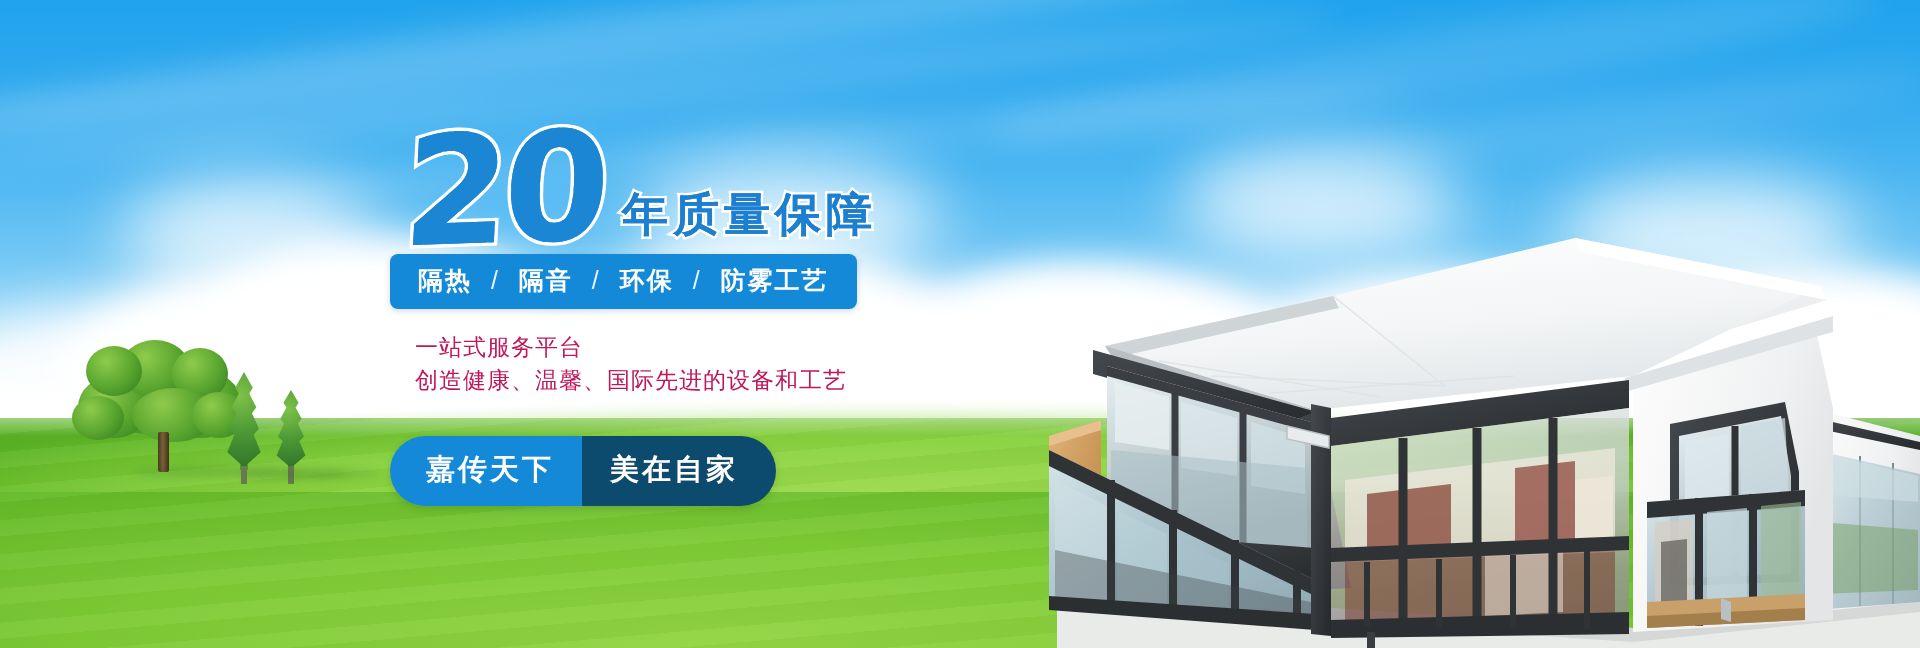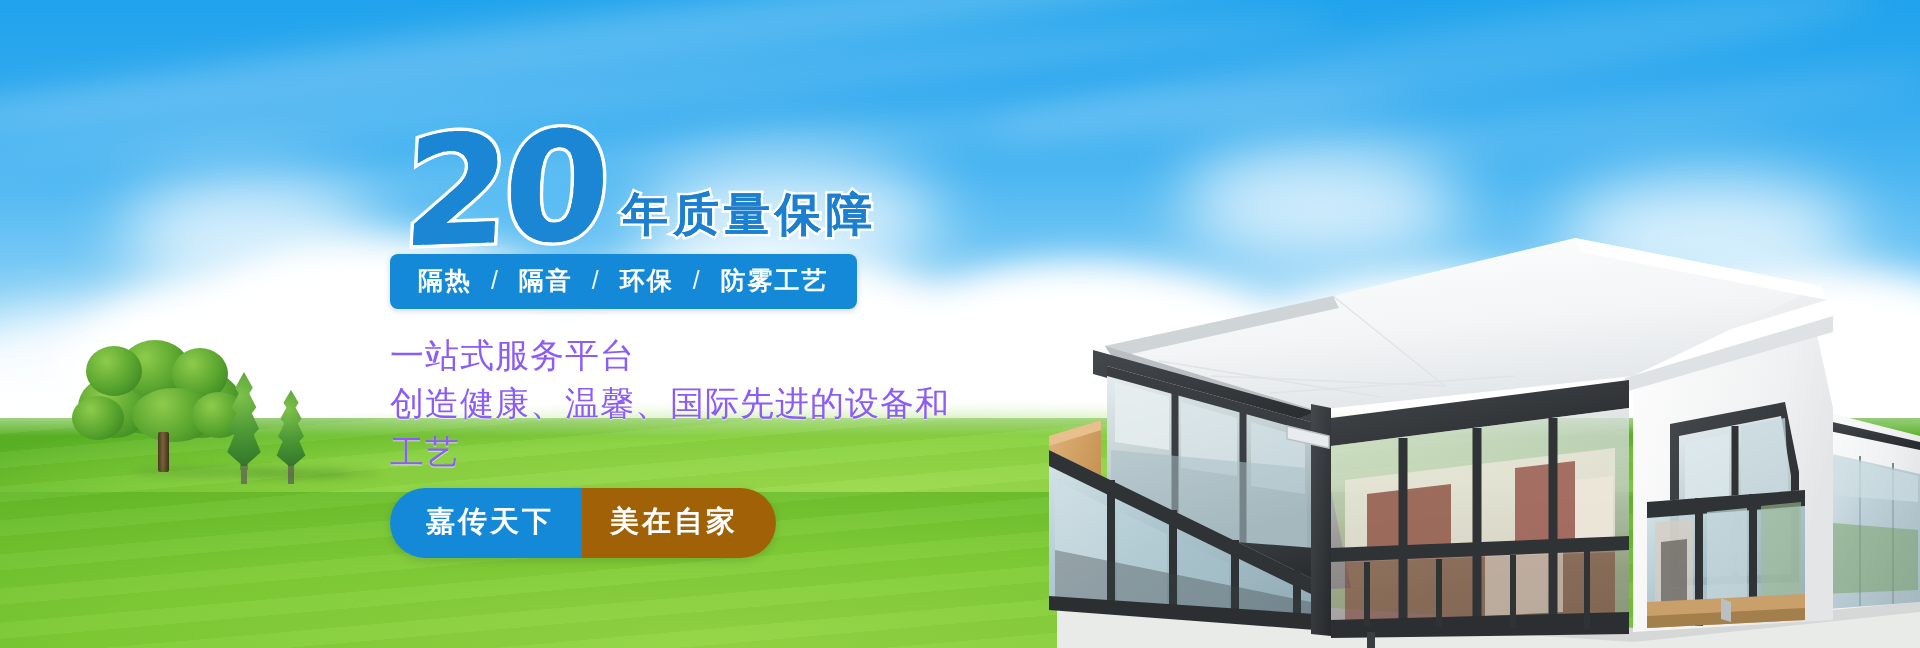--- a/index.html
+++ b/index.html
@@ -124,33 +124,33 @@
   .pill-feat{
     display:inline-block; margin-top:6px; padding:10px 26px 12px;
     background:#1489d8; border-radius:8px; color:#fff;
     font-size:25px; font-weight:700; letter-spacing:2px; white-space:nowrap;
     box-shadow:0 2px 6px rgba(0,60,120,.18);
   }
   .pill-feat span{ margin:0 2px; }
   .pill-feat .sep{ font-weight:400; opacity:.92; margin:0 8px; }
 
   .lines{ margin-top:22px; }
-  .lines p{ font-size:34px; line-height:1.42; color:#8b5cf6; letter-spacing:1px;
-            text-shadow:0 1px 0 rgba(255,255,255,.6); }
+  .lines p{ font-size:23px; line-height:1.42; color:#be185d; letter-spacing:1px;
+            text-shadow:0 1px 0 rgba(255,255,255,.6);margin-left:25px; }
 
   .cta{
-    display:inline-flex; margin-top:12px; border-radius:40px; overflow:hidden;
+    display:inline-flex; margin-top:40px; border-radius:40px; overflow:hidden;
     box-shadow:0 3px 9px rgba(0,0,0,.13);
   }
   .cta > div{
     font-size:29px; font-weight:700; color:#fff; letter-spacing:3px;
     padding:14px 28px 16px; white-space:nowrap;
   }
   .cta .a{ background:#1489d8; padding-left:36px; }
-  .cta .b{ background:#a16207; padding-right:38px; }
+  .cta .b{ background:#0c4a6e; padding-right:38px; }
 
   .horizonfade{
     position:absolute; left:0; bottom:212px; width:1920px; height:40px;
     background:linear-gradient(180deg, rgba(255,255,255,.9), rgba(255,255,255,0));
     pointer-events:none;
   }
 </style>
 </head>
 <body>
 

